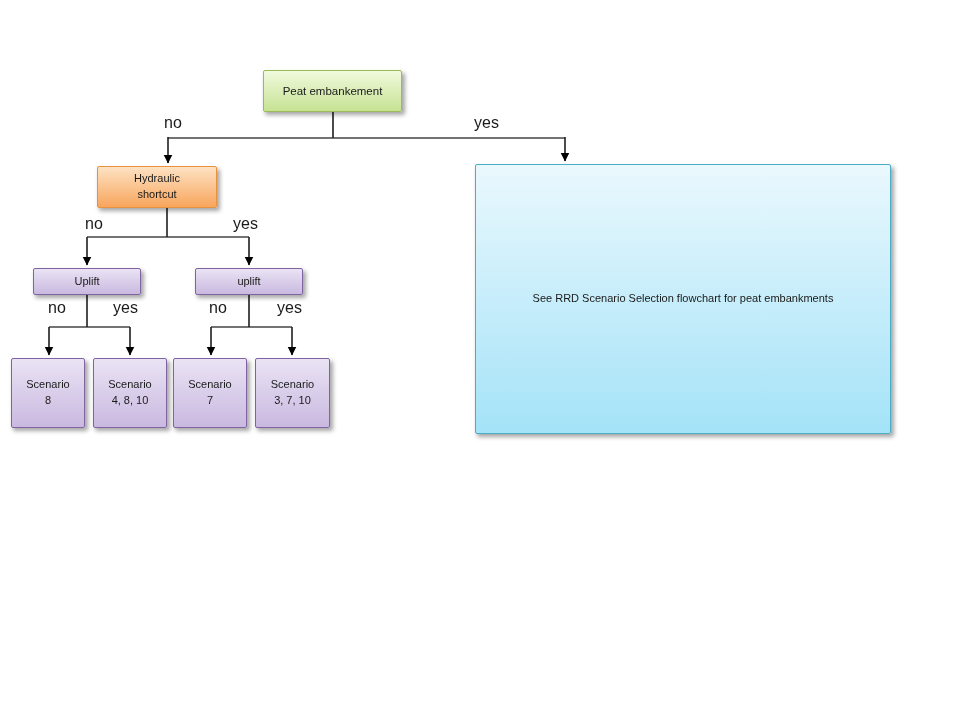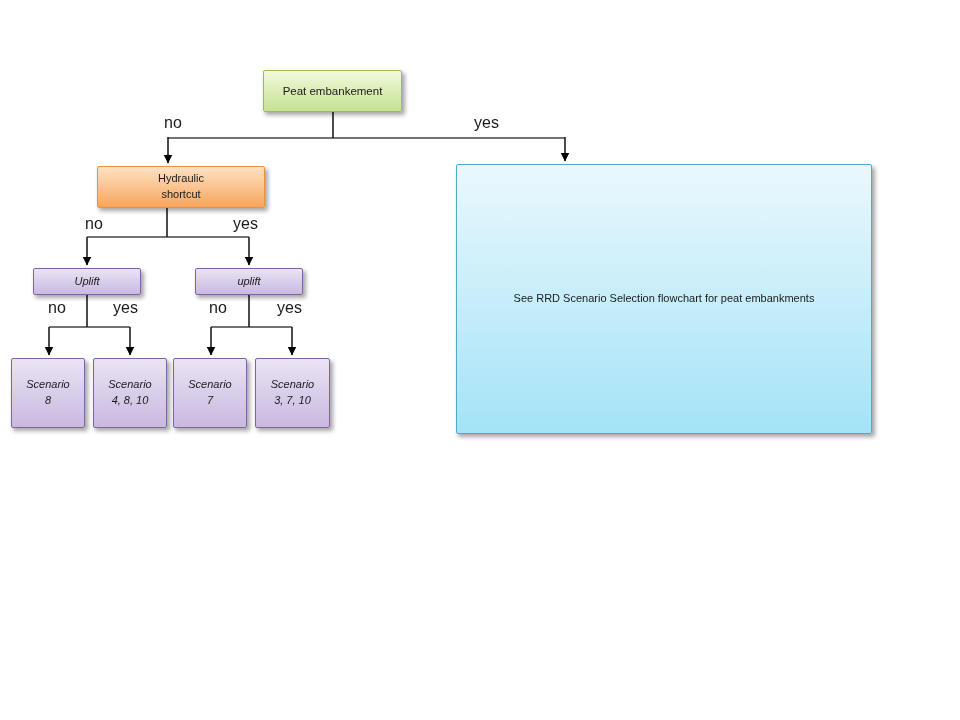--- a/index.html
+++ b/index.html
@@ -36,28 +36,28 @@
     background: linear-gradient(to bottom, var(--green-fill-top), var(--green-fill-bottom));
     border-color: var(--green-border);
   }
   .node-orange {
     background: linear-gradient(to bottom, var(--orange-fill-top), var(--orange-fill-bottom));
     border-color: var(--orange-border);
   }
   .node-purple {
     background: linear-gradient(to bottom, var(--purple-fill-top), var(--purple-fill-bottom));
     border-color: var(--purple-border);
-    font-style: italic;
   }
   .node-cyan {
     background: linear-gradient(to bottom, var(--cyan-fill-top), var(--cyan-fill-bottom));
     border-color: var(--cyan-border);
+    margin-left: 19px;
   }
   #node-peat      { left: 263px; top: 70px;  width: 139px; height: 42px; font-size: 11.5px; text-align: right; }
-  #node-hydraulic { left: 97px;  top: 166px; width: 168px; height: 42px; }
+  #node-hydraulic { left: 97px;  top: 166px; width: 120px; height: 42px; }
   #node-uplift-l  { left: 33px;  top: 268px; width: 108px; height: 27px; }
   #node-uplift-r  { left: 195px; top: 268px; width: 108px; height: 27px; }
   #node-scen8     { left: 11px;  top: 358px; width: 74px;  height: 70px; }
   #node-scen4810  { left: 93px;  top: 358px; width: 74px;  height: 70px; }
   #node-scen7     { left: 173px; top: 358px; width: 74px;  height: 70px; }
   #node-scen3710  { left: 255px; top: 358px; width: 75px;  height: 70px; }
   #node-seerrd    { left: 456px; top: 164px; width: 416px; height: 270px; padding: 0 20px; }
   .elabel {
     position: absolute;
     font-size: 16px;

